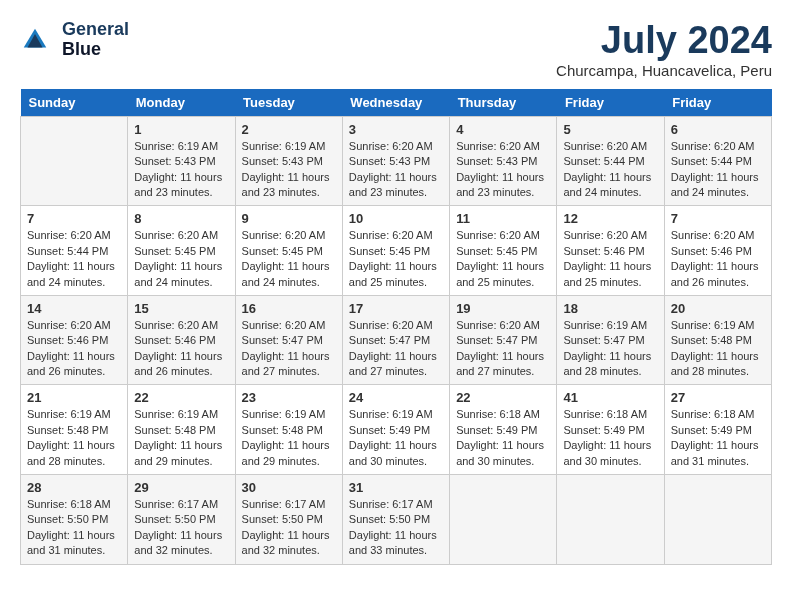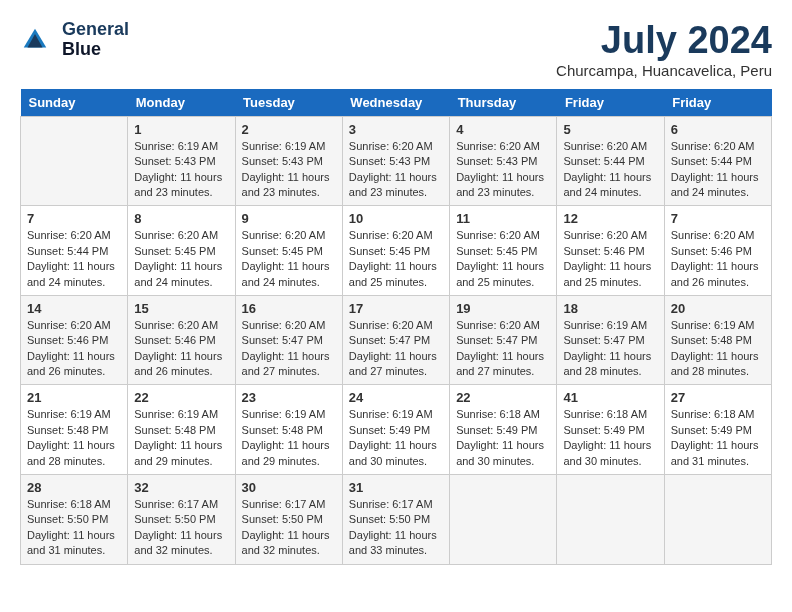--- a/index.html
+++ b/index.html
@@ -320,21 +320,21 @@
       </tr>
       <tr>
         <td>
           <span class="day-num">28</span>
           <div class="day-detail" style="white-space: pre-line;">Sunrise: 6:18 AM
 Sunset: 5:50 PM
 Daylight: 11 hours
 and 31 minutes.</div>
         </td>
         <td>
-          <span class="day-num">32</span>
+          <span class="day-num">29</span>
           <div class="day-detail" style="white-space: pre-line;">Sunrise: 6:17 AM
 Sunset: 5:50 PM
 Daylight: 11 hours
 and 32 minutes.</div>
         </td>
         <td>
           <span class="day-num">30</span>
           <div class="day-detail" style="white-space: pre-line;">Sunrise: 6:17 AM
 Sunset: 5:50 PM
 Daylight: 11 hours

